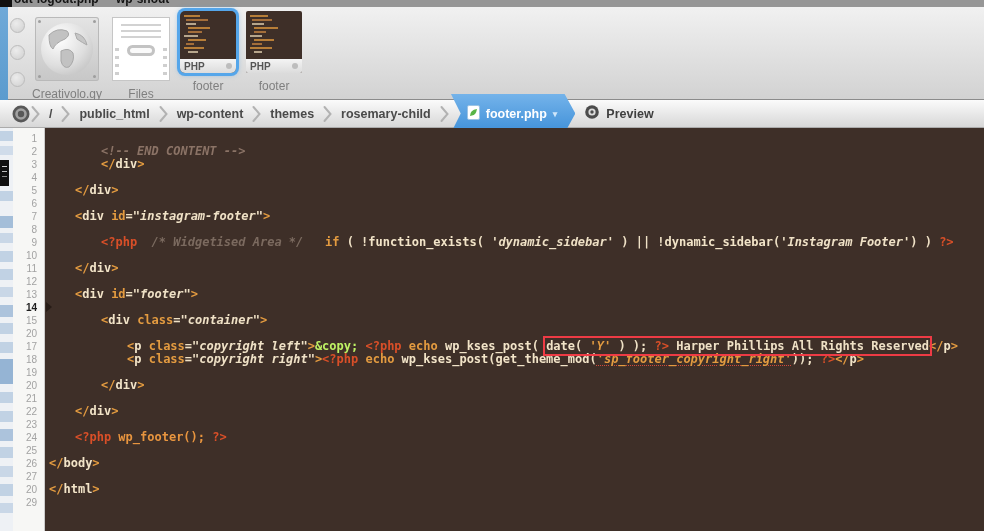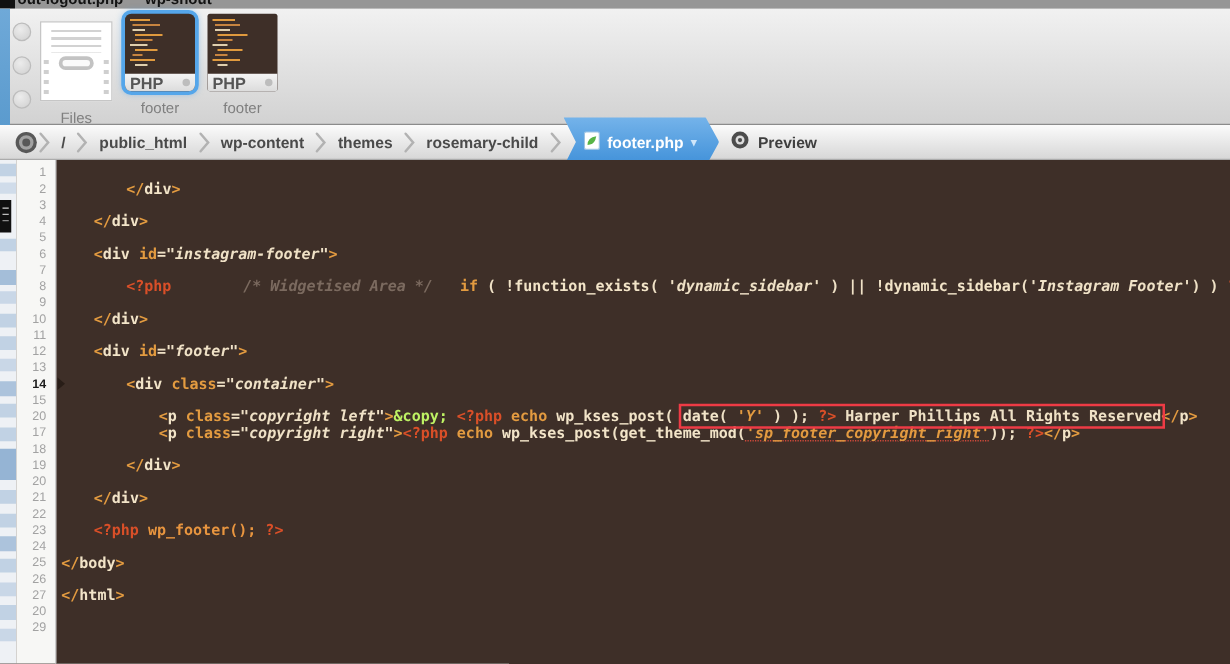--- a/index.html
+++ b/index.html
@@ -39,21 +39,21 @@
   .files-tile .pill { position:absolute; left:14px; top:27px; width:28px; height:11px; border:3px solid #c3c3c3;
         border-radius:7px; background:#fafafa; }
   .files-tile .notch-l, .files-tile .notch-r { position:absolute; top:30px; bottom:4px; width:4px;
         background:repeating-linear-gradient(#cfcfcf 0 3px, transparent 3px 8px); }
   .files-tile .notch-l { left:2px; } .files-tile .notch-r { right:2px; }
 
   .php-tile { position:relative; width:56px; height:62px; background:#3e2f28; border-radius:2px; overflow:hidden; }
   .php-tile.selected { box-shadow:0 0 0 3px #55a6ea, 0 0 5px 2px rgba(80,160,230,.55); border-radius:5px; }
   .phpbar { position:absolute; left:0; right:0; bottom:0; height:14px; background:linear-gradient(#f4f4f4,#dcdcdc);
             display:flex; align-items:center; justify-content:space-between; padding:0 4px; }
-  .phpbar span { font-size:13px; font-weight:bold; color:#555; }
+  .phpbar span { font-size:10px; font-weight:bold; color:#555; }
   .phpbar .dot { width:6px; height:6px; border-radius:50%; background:#bdbdbd; }
 
   
   .pathbar { position:absolute; left:0; top:100px; width:984px; height:28px;
              background:linear-gradient(#fbfbfb,#d7d7d7); border-bottom:1px solid #ababab;
              display:flex; align-items:center; }
   .target-icon { margin-left:11px; display:flex; }
   .crumb { font-size:12.5px; font-weight:bold; color:#4a4a4a; padding:0 9px; white-space:nowrap; }
   .chev { display:flex; }
   .filechip { height:40px; display:flex; align-items:center; gap:6px; padding:0 18px 0 16px; margin-left:2px;
@@ -81,21 +81,21 @@
           font-family:"DejaVu Sans Mono","Liberation Mono",monospace; font-size:12px; font-weight:bold; }
   .row { height:13px; line-height:13px; white-space:pre; }
   .p  { color:#efe1c6; }
   .b  { color:#e39b40; }
   .t  { color:#f2e4c8; }
   .a  { color:#e39b40; }
   .f  { color:#f2e4c8; }
   .s  { color:#efe1c6; font-style:italic; }
   .so { color:#e39b40; font-style:italic; }
   .c  { color:#8b7366; font-style:italic; }
-  .c2 { color:#7b6a5f; font-style:italic;margin-left:43px; }
+  .c2 { color:#7b6a5f; font-style:italic; }
   .php{ color:#d94f28; }
   .k  { color:#e39b40; }
   .e  { color:#bef264; }
   .o  { color:#e8953f; }
   .w  { color:#e39b40; font-style:italic; text-decoration:underline dotted #cf4a3a; text-underline-offset:2px; }
   .redbox { outline:2px solid #ee3b45; outline-offset:1px; }
 </style>
 </head>
 <body>
 
@@ -107,20 +107,36 @@
   </div>
 
   <div class="toolbar">
     <div class="blue-strip"></div>
     <div class="dotcol">
         <i></i>
         <i></i>
         <i></i>
       </div>
     <div class="thumbs">
+      <div class="thumb">
+        <div class="globe-tile">
+          <i></i>
+            <i></i>
+            <i></i>
+            <i></i>
+          <div class="globe">
+            <svg width="52" height="52" viewBox="0 0 52 52">
+              <path d="M8 12 Q16 4 26 8 Q30 12 24 16 Q14 20 12 26 Q8 24 8 12 Z" fill="#c2c2c2" stroke="#a7a7a7" stroke-width="1"></path>
+              <path d="M20 28 Q28 24 32 30 Q34 38 28 44 Q22 46 20 38 Z" fill="#c2c2c2" stroke="#a7a7a7" stroke-width="1"></path>
+              <path d="M34 10 Q44 12 46 22 Q42 20 36 16 Z" fill="#c6c6c6" stroke="#aaa" stroke-width="1"></path>
+            </svg>
+          </div>
+        </div>
+        <div class="tlabel">Creativolo.gy</div>
+      </div>
       <div class="thumb">
         <div class="files-tile">
           <div class="lines"></div>
             <div class="pill"></div>
           <div class="notch-l"></div>
             <div class="notch-r"></div>
         </div>
         <div class="tlabel">Files</div>
       </div>
       <div class="thumb">
@@ -289,20 +305,21 @@
         <div class="ln">24</div>
         <div class="ln">25</div>
         <div class="ln">26</div>
         <div class="ln">27</div>
         <div class="ln">20</div>
         <div class="ln">29</div>
       </div>
     <div class="fold-marker"></div>
     <div class="code">
         <div class="row" style="padding-left: 0px;"></div>
+        <div class="row" style="padding-left: 52px;"><span class="c">&lt;!-- END CONTENT --&gt;</span></div>
         <div class="row" style="padding-left: 52px;"><span class="b">&lt;/</span><span class="t">div</span><span class="b">&gt;</span></div>
         <div class="row" style="padding-left: 0px;"></div>
         <div class="row" style="padding-left: 26px;"><span class="b">&lt;/</span><span class="t">div</span><span class="b">&gt;</span></div>
         <div class="row" style="padding-left: 0px;"></div>
         <div class="row" style="padding-left: 26px;"><span class="b">&lt;</span><span class="t">div </span><span class="a">id</span><span class="p">=</span><span class="s">"instagram-footer"</span><span class="b">&gt;</span></div>
         <div class="row" style="padding-left: 0px;"></div>
         <div class="row" style="padding-left: 52px;"><span class="php">&lt;?php</span><span class="p">  </span><span class="c2">/* Widgetised Area */</span><span class="p">   </span><span class="k">if</span><span class="p"> ( !</span><span class="f">function_exists</span><span class="p">( </span><span class="s">'dynamic_sidebar'</span><span class="p"> ) || !</span><span class="f">dynamic_sidebar</span><span class="p">(</span><span class="s">'Instagram Footer'</span><span class="p">) ) </span><span class="php">?&gt;</span></div>
         <div class="row" style="padding-left: 0px;"></div>
         <div class="row" style="padding-left: 26px;"><span class="b">&lt;/</span><span class="t">div</span><span class="b">&gt;</span></div>
         <div class="row" style="padding-left: 0px;"></div>

